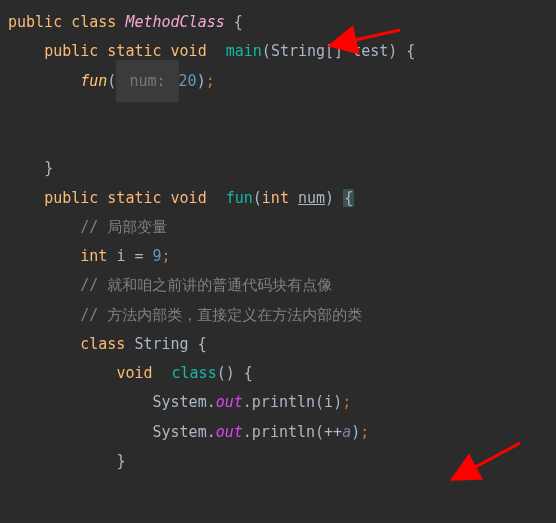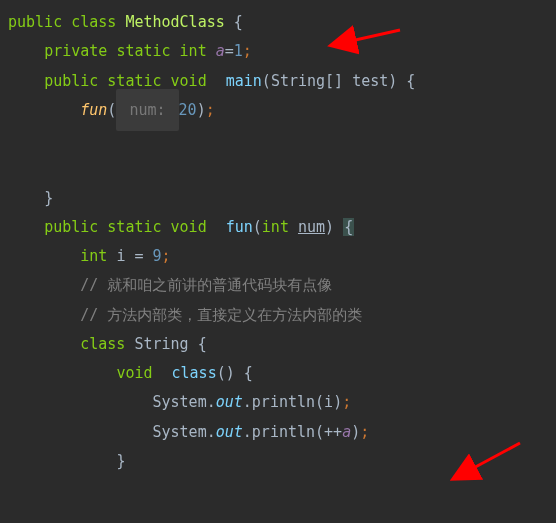--- a/index.html
+++ b/index.html
@@ -9,54 +9,54 @@
       font-size: 15px;
       line-height: 1.95;
       color: #a9b7c6;
       width: 556px;
       height: 523px;
       overflow: hidden;
       padding: 8px 0 0 8px;
       position: relative;
     }
     .line { white-space: pre; position: relative; }
-    .kw { color: #84cc16; }
-    .cls { color: #bef264; }
-    .method { color: #7dd3fc; padding-left: 10px; }
+    .kw { color: #fdba74; }
+    .cls { color: #f9a8d4; font-style: italic; }
+    .method { color: #14b8a6; padding-left: 10px; }
     .method-ital { color: #ffc66d; font-style: italic; }
     .num { color: #6897bb; }
     .field { color: #9876aa; font-style: italic; }
     .comment { color: #808080; }
     .param-hint { background: #3b3b3b; color: #787878; padding: 12px 4px; border-radius: 2px; font-style: normal; }
     .semi { color: #cc7832; }
     .underline { text-decoration: underline; }
     .brace-hl { background: #3b514d; color: #a9b7c6; padding: 0 1px; }
-    .static-ref { color: #7dd3fc; font-style: italic; }
+    .static-ref { color: #d946ef; font-style: italic; }
     svg.arrow { position: absolute; }
   </style>
 </head>
 <body>
 
 <div class="code">
 
 <div class="line"><span class="kw">public </span><span class="kw">class </span><span class="cls">MethodClass </span><span>{</span></div>
 
-<div class="line">    <span class="kw">private </span><span class="kw">static </span><span class="kw">int </span><span class="field">a</span><span>=</span><span class="num">1</span><span class="semi">;</span></div>
 
 <div class="line">    <span class="kw">public </span><span class="kw">static </span><span class="kw">void </span><span class="method">main</span><span>(</span><span>String</span><span>[] test</span><span>) {</span></div>
 
 <div class="line">        <span class="method-ital">fun</span><span>(</span><span class="param-hint"> num: </span><span class="num">20</span><span>)</span><span class="semi">;</span></div>
 
 <div class="line"> </div>
 <div class="line"> </div>
 
 <div class="line">    <span>}</span></div>
 
 <div class="line">    <span class="kw">public </span><span class="kw">static </span><span class="kw">void </span><span class="method">fun</span><span>(</span><span class="kw">int </span><span class="underline">num</span><span>) </span><span class="brace-hl">{</span></div>
 
+<div class="line">        <span class="comment">// 局部变量</span></div>
 
 <div class="line">        <span class="kw">int </span><span>i </span><span>= </span><span class="num">9</span><span class="semi">;</span></div>
 
 <div class="line">        <span class="comment">// 就和咱之前讲的普通代码块有点像</span></div>
 
 <div class="line">        <span class="comment">// 方法内部类，直接定义在方法内部的类</span></div>
 
 <div class="line">        <span class="kw">class </span><span>String </span><span>{</span></div>
 
 <div class="line">            <span class="kw">void </span><span class="method">class</span><span>() {</span></div>

